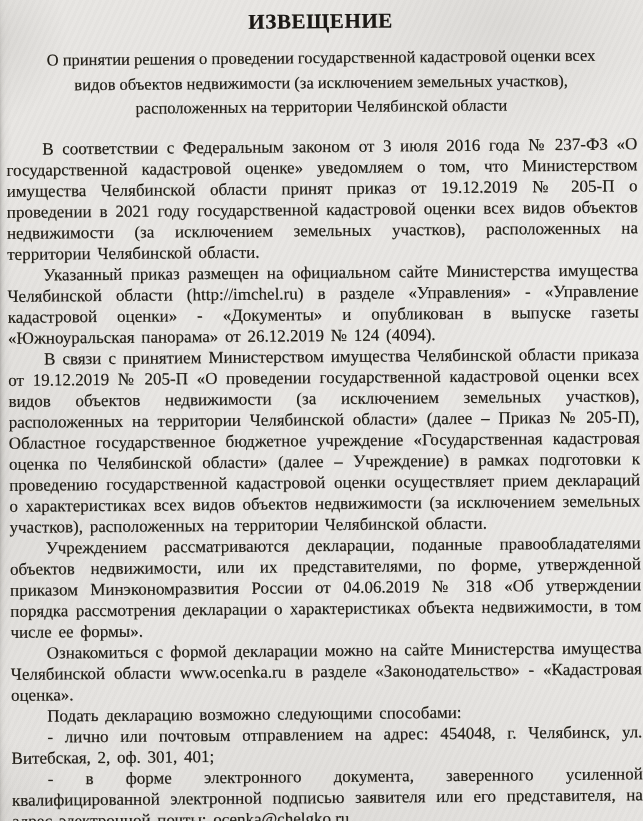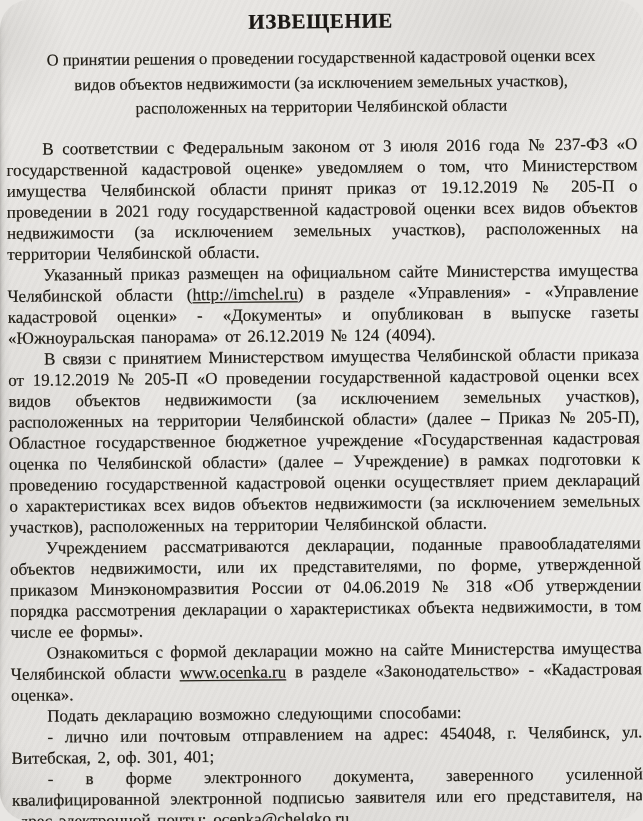--- a/index.html
+++ b/index.html
@@ -14,21 +14,20 @@
     overflow: hidden;
     background-color: #e8e6e3;
     background-image:
       radial-gradient(220px 160px at 78% 3%, rgba(128,126,120,0.12), transparent 75%),
       radial-gradient(300px 480px at 103% 45%, rgba(255,255,255,0.22), transparent 70%),
       radial-gradient(260px 420px at -4% 60%, rgba(120,117,111,0.10), transparent 75%),
       radial-gradient(520px 300px at 50% 102%, rgba(126,123,116,0.09), transparent 80%),
       repeating-linear-gradient(115deg, rgba(0,0,0,0.014) 0 3px, rgba(255,255,255,0.016) 3px 6px);
     font-family: "Liberation Serif", "DejaVu Serif", serif;
     color: #232019;
-    border-radius: 29px;
   }
   .edge-left {
     position: absolute;
     left: 0; top: 0; bottom: 0;
     width: 12px;
     background:
       linear-gradient(180deg, rgba(70,67,61,0.05) 0, rgba(70,67,61,0.30) 18%, rgba(70,67,61,0.30) 60%, rgba(70,67,61,0.10) 85%, rgba(70,67,61,0.22) 100%);
     -webkit-mask-image: linear-gradient(90deg, #000 0, rgba(0,0,0,0.45) 2px, rgba(0,0,0,0.12) 5px, transparent 11px);
     mask-image: linear-gradient(90deg, #000 0, rgba(0,0,0,0.45) 2px, rgba(0,0,0,0.12) 5px, transparent 11px);
     pointer-events: none;
@@ -73,21 +72,20 @@
     font-size: 17px;
     line-height: 21px;
     text-align: justify;
     word-spacing: 2.5px;
   }
   .doc-body p {
     margin: 0;
     text-indent: 36px;
   }
   .doc-link {
-    text-decoration: underline;
     text-underline-offset: 2px;
   }
 </style>
 </head>
 <body>
 
 <div class="page">
   <div class="edge-left"></div>
   <div class="smudge smudge-tl"></div>
   <div class="smudge smudge-bl"></div>

